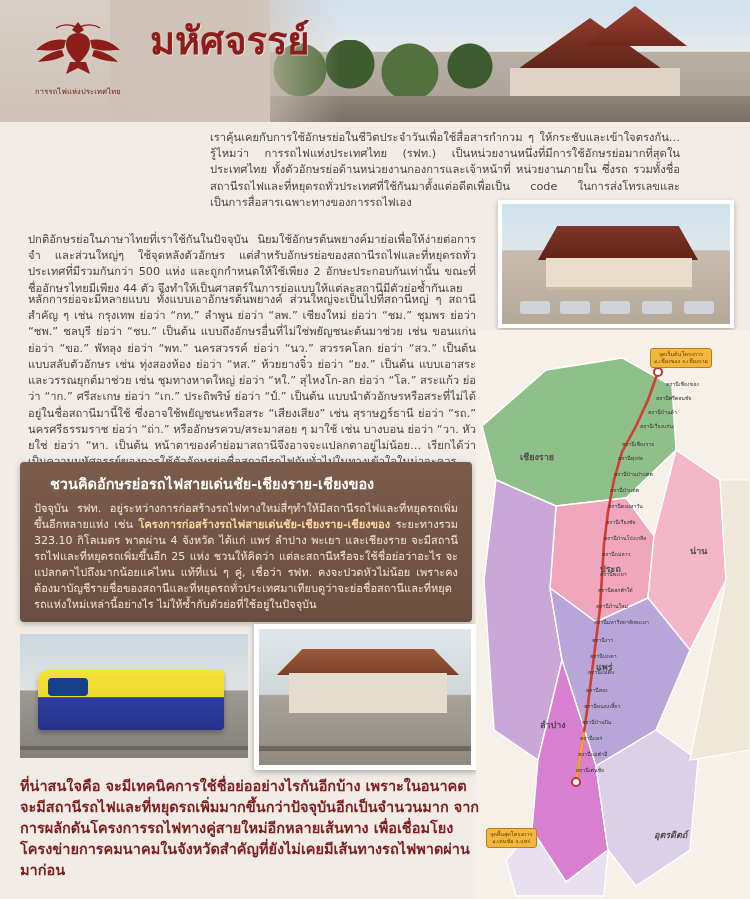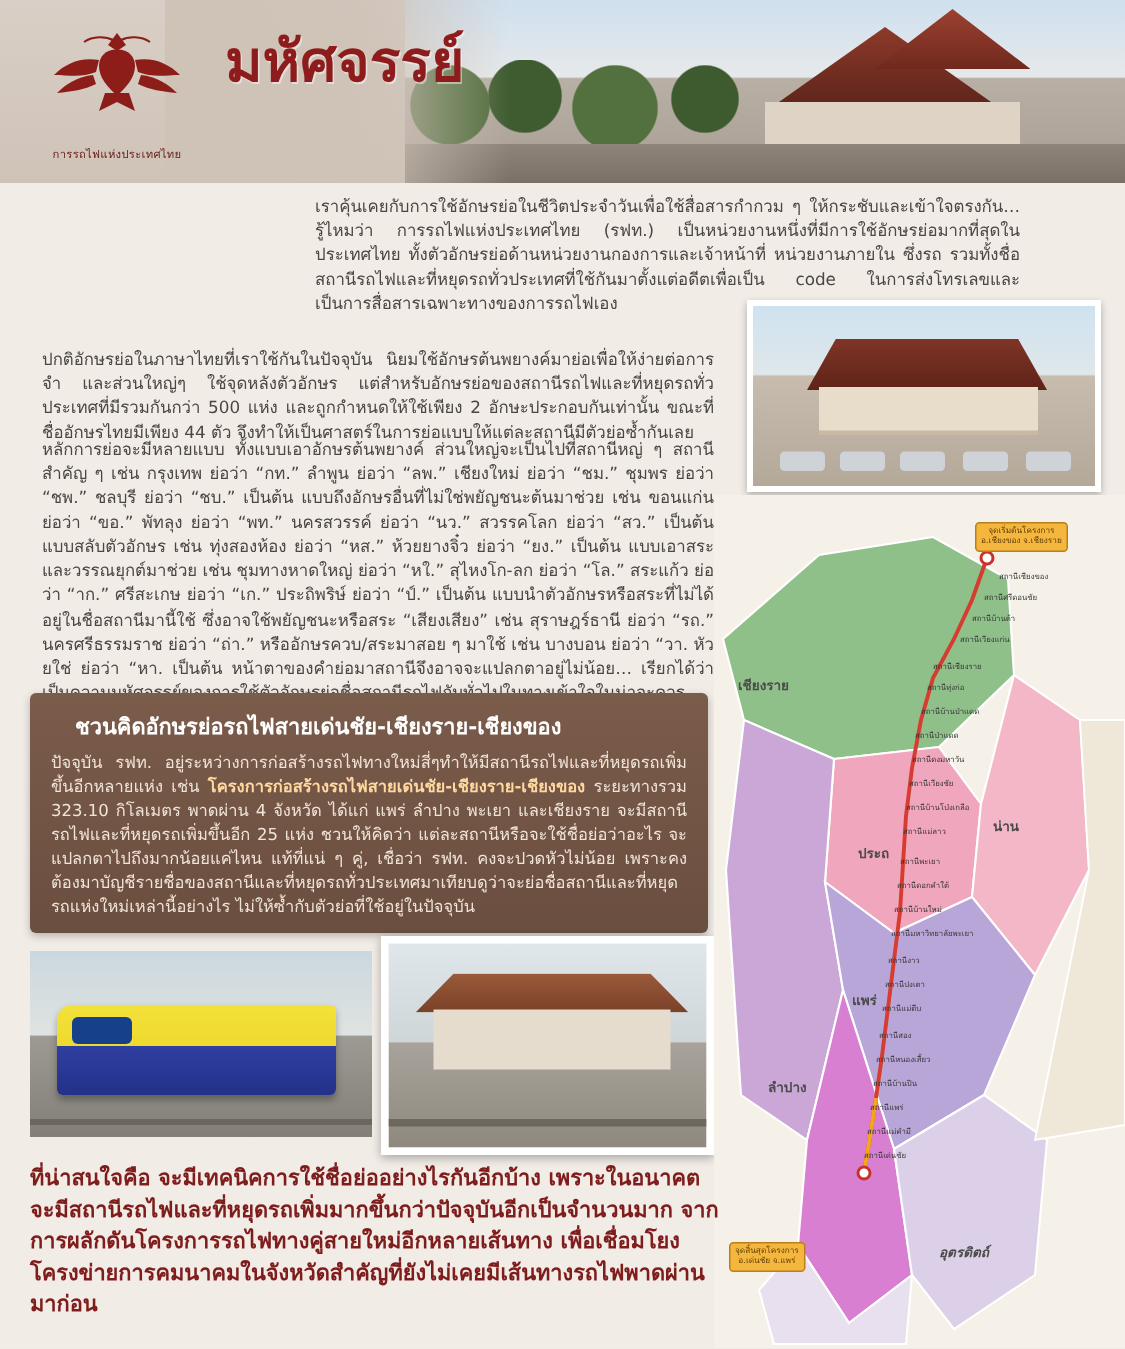--- a/index.html
+++ b/index.html
@@ -58,21 +58,21 @@
     position: absolute; left: 110px; top: 0; width: 230px; height: 122px;
     background: linear-gradient(90deg,#cfc3b8 0%, rgba(207,195,184,0.92) 55%, rgba(207,195,184,0) 100%);
   }
 
   .logo {
     position: absolute; left: 26px; top: 18px; width: 104px; height: 86px;
     text-align: center;
   }
   .logo .mark { width: 104px; height: 62px; }
   .logo .cap {
-    font-size: 7.5px; color: #6b1b16; letter-spacing: .2px; margin-top: 12px;
+    font-size: 7.5px; color: #6b1b16; letter-spacing: .2px; margin-top: 1px;
   }
   .title-wrap { position: absolute; left: 150px; top: 22px; }
   .title-main {
     font-size: 38px; font-weight: bold; color: #8e1c1c;
     line-height: 1.05; text-shadow: 1px 1px 0 rgba(255,255,255,.45);
   }
   .title-sub {
     font-size: 28px; font-weight: bold; color: #8e1c1c;
     line-height: 1.1; margin-top: 2px; text-shadow: 1px 1px 0 rgba(255,255,255,.45);
   }
@@ -167,21 +167,21 @@
     position: absolute; left: 0; bottom: 14px; width: 100%; height: 5px; background: #6e675e;
   }
 
   
   .map {
     position: absolute; left: 476px; top: 330px; width: 274px; height: 569px;
     background: #f4efe6;
     overflow: hidden;
   }
   .prov-label {
-    position: absolute; font-size: 9px; color: #4b4b4b; font-weight: bold;
+    position: absolute; font-size: 9px; color: #4b4b4b; font-weight: bold; margin-left: 28px;
   }
   .stn-label {
     position: absolute; font-size: 5.2px; color: #333; white-space: nowrap;
     transform-origin: left center;
   }
   .map-badge {
     position: absolute; background: #f5b63d; border: 1px solid #b8801a;
     color: #5a3b06; font-size: 5.5px; border-radius: 3px;
     padding: 2px 3px; line-height: 1.25; text-align: center; white-space: nowrap;
   }

